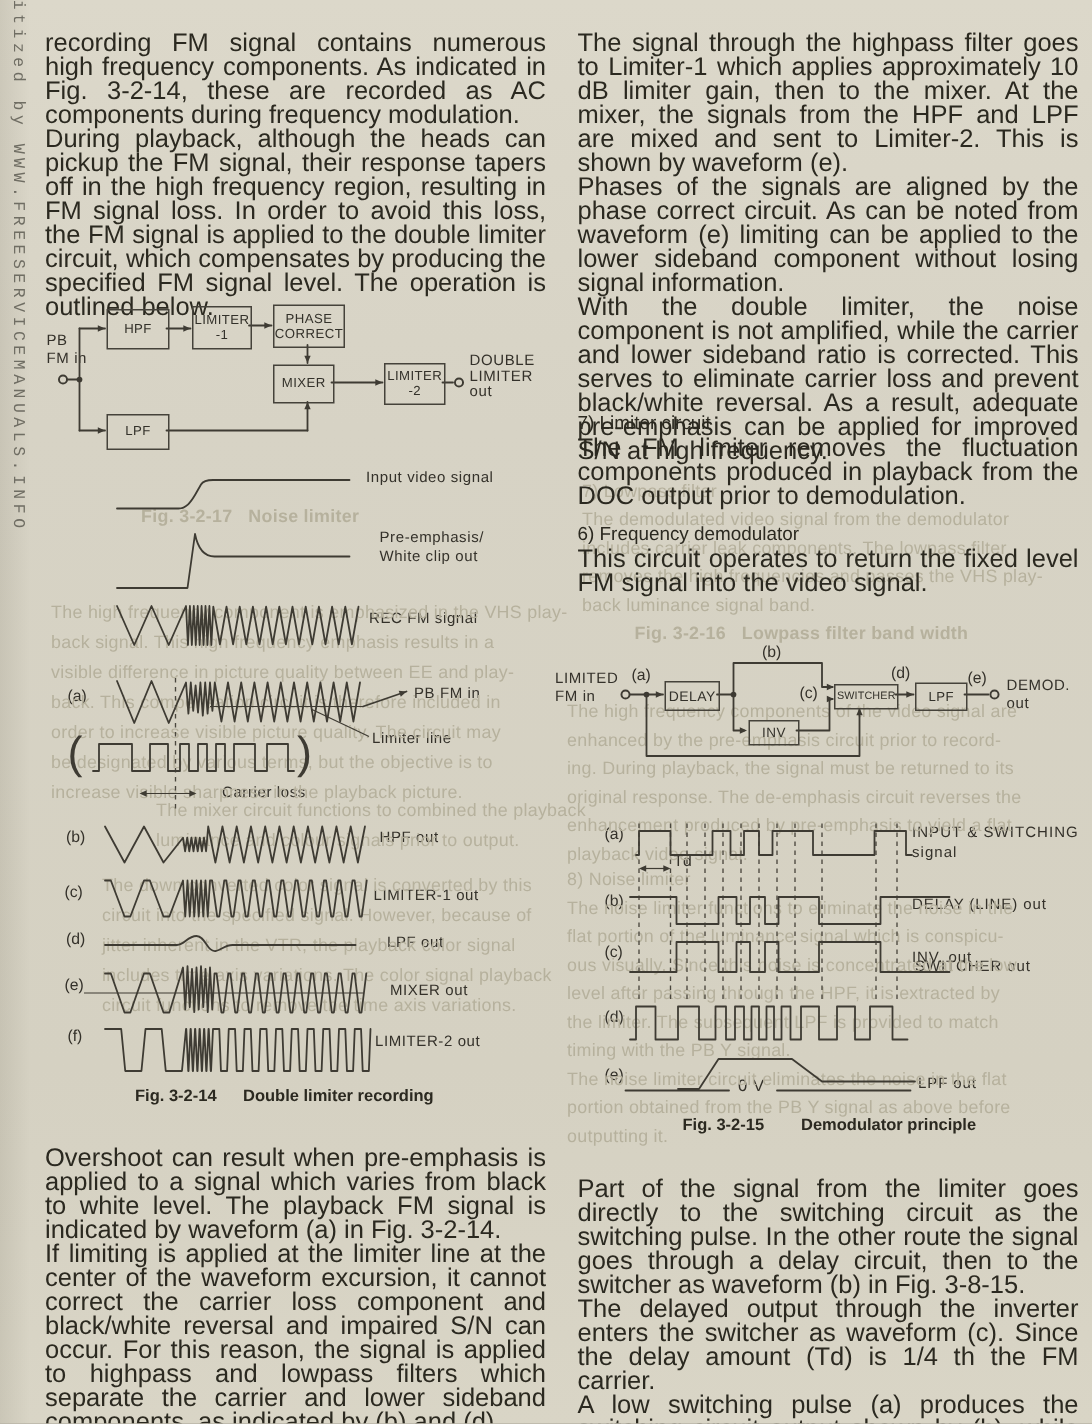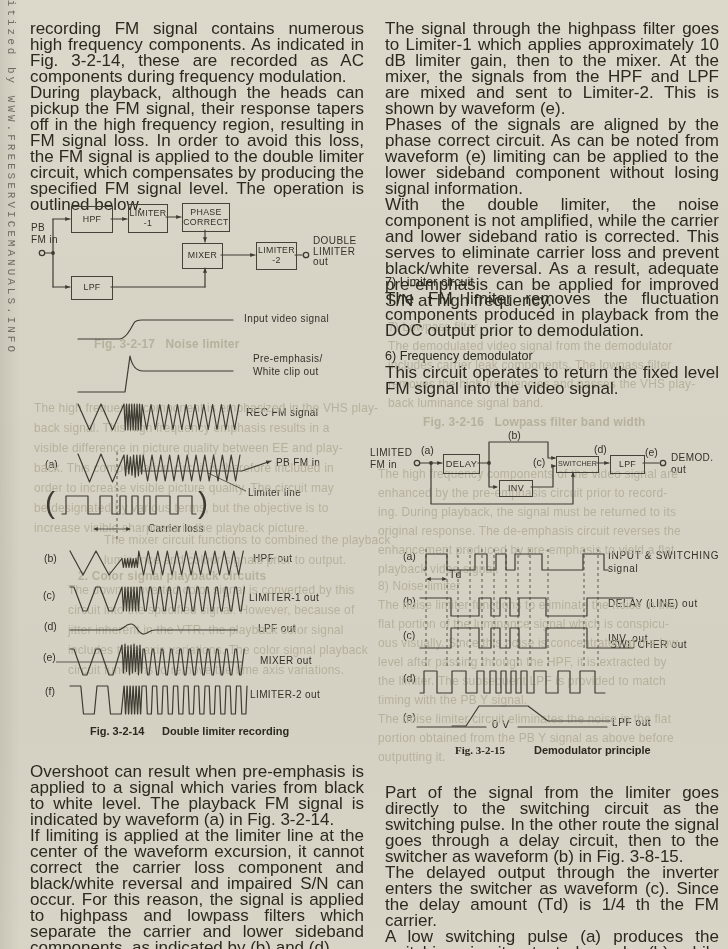--- a/index.html
+++ b/index.html
@@ -37,21 +37,20 @@
   <div class="ghost ghost-b" style="left:94px;top:334px;">Fig. 3-2-17   Noise limiter</div>
   <div class="ghost" style="left:34px;top:398px;">The high frequency component is emphasized in the VHS play-
 back signal. This high frequency emphasis results in a
 visible difference in picture quality between EE and play-
 back. This compensation circuit is therefore included in
 order to increase visible picture quality. The circuit may
 be designated by various terms, but the objective is to
 increase visible sharpness in the playback picture.</div>
   <div class="ghost" style="left:68px;top:530px;margin-left:36px;">The mixer circuit functions to combined the playback
 luminance and colour signals prior to output.</div>
-  <div class="ghost ghost-b" style="left:78px;top:566px;">2. Color signal playback circuits</div>
   <div class="ghost" style="left:68px;top:580px;">The down converted color signal is converted by this
 circuit into the specified signal. However, because of
 jitter inherent in the VTR, the playback color signal
 includes time axis variations. The color signal playback
 circuit functions to remove the time axis variations.</div>
   <div class="ghost" style="left:388px;top:318px;line-height:19px;">7) Lowpass filter
 The demodulated video signal from the demodulator
 includes carrier leak components. The lowpass filter
 removes the high frequencies and passes the VHS play-
 back luminance signal band.</div>
@@ -241,21 +240,21 @@
   <div class="letter" style="left:449px;top:568px;">Td</div>
   <div class="letter" style="left:403px;top:595px;">(b)</div>
   <div class="lbl" style="left:608px;top:597px;letter-spacing:.6px;text-align:right;">DELAY (LINE) out</div>
   <div class="letter" style="left:403px;top:629px;">(c)</div>
   <div class="lbl" style="left:608px;top:632px;letter-spacing:.6px;">INV. out</div>
   <div class="letter" style="left:403px;top:672px;">(d)</div>
   <div class="lbl" style="left:610px;top:638px;letter-spacing:.6px;">SWITCHER out</div>
   <div class="letter" style="left:403px;top:711px;">(e)</div>
   <div class="lbl" style="left:612px;top:716px;letter-spacing:.6px;">LPF out</div>
   <div class="lbl" style="left:492px;top:718px;font-size:11px;">0 V</div>
-  <div class="cap" style="left:438px;top:744px;font-family:Liberation Serif, serif;">Fig. 3-2-15</div>
+  <div class="cap" style="left:438px;top:744px;">Fig. 3-2-15</div>
   <div class="cap" style="left:517px;top:744px;">Demodulator principle</div>
 
   <div class="col z3" style="left:385px;top:785px;">
     <p>Part of the signal from the limiter goes directly to the switching circuit as the switching pulse. In the other route the signal goes through a delay circuit, then to the switcher as waveform (b) in Fig. 3-8-15.</p>
     <p>The delayed output through the inverter enters the switcher as waveform (c). Since the delay amount (Td) is 1/4 th the FM carrier.</p>
     <p>A low switching pulse (a) produces the switching circuit output shown by (b), while a high pulse results in (c).</p>
   </div>
 
 </div>
 

